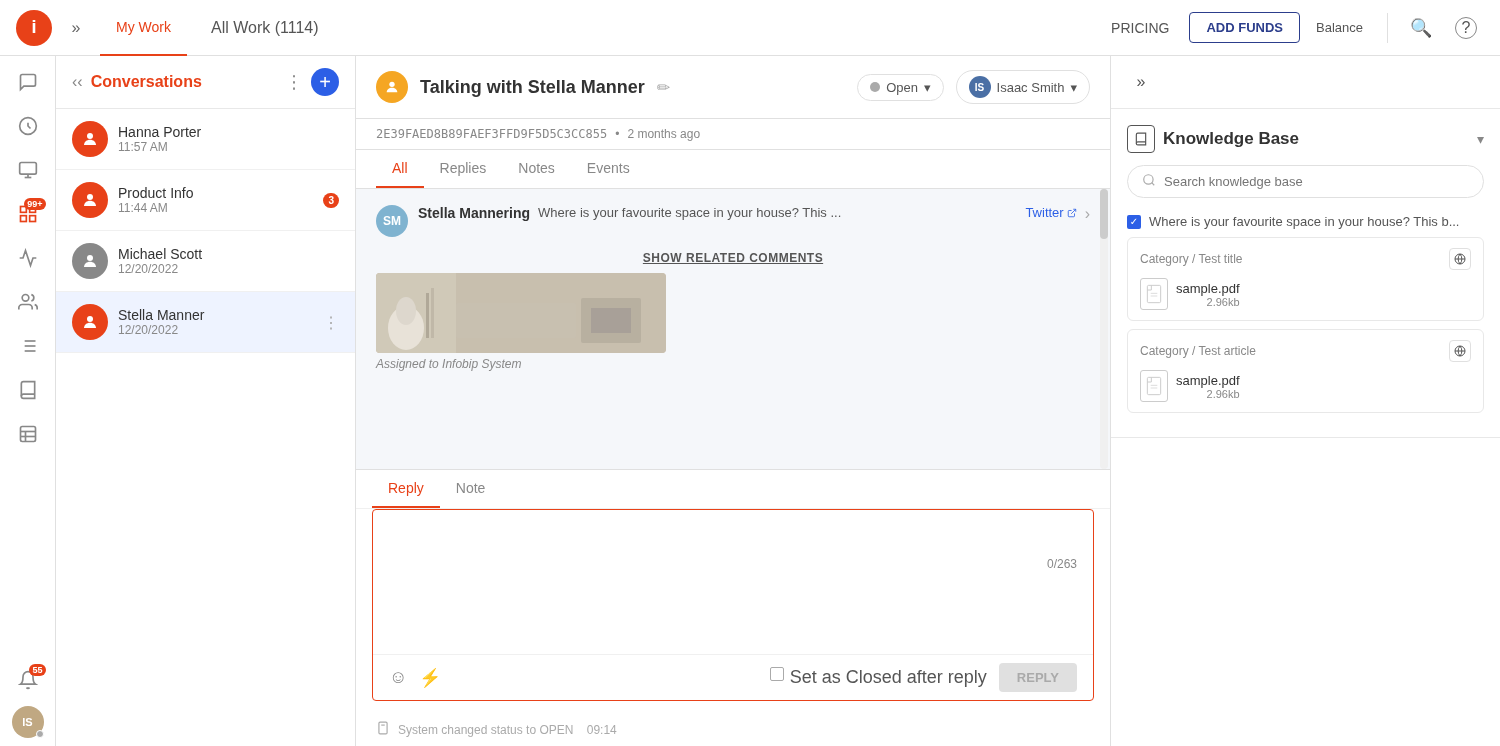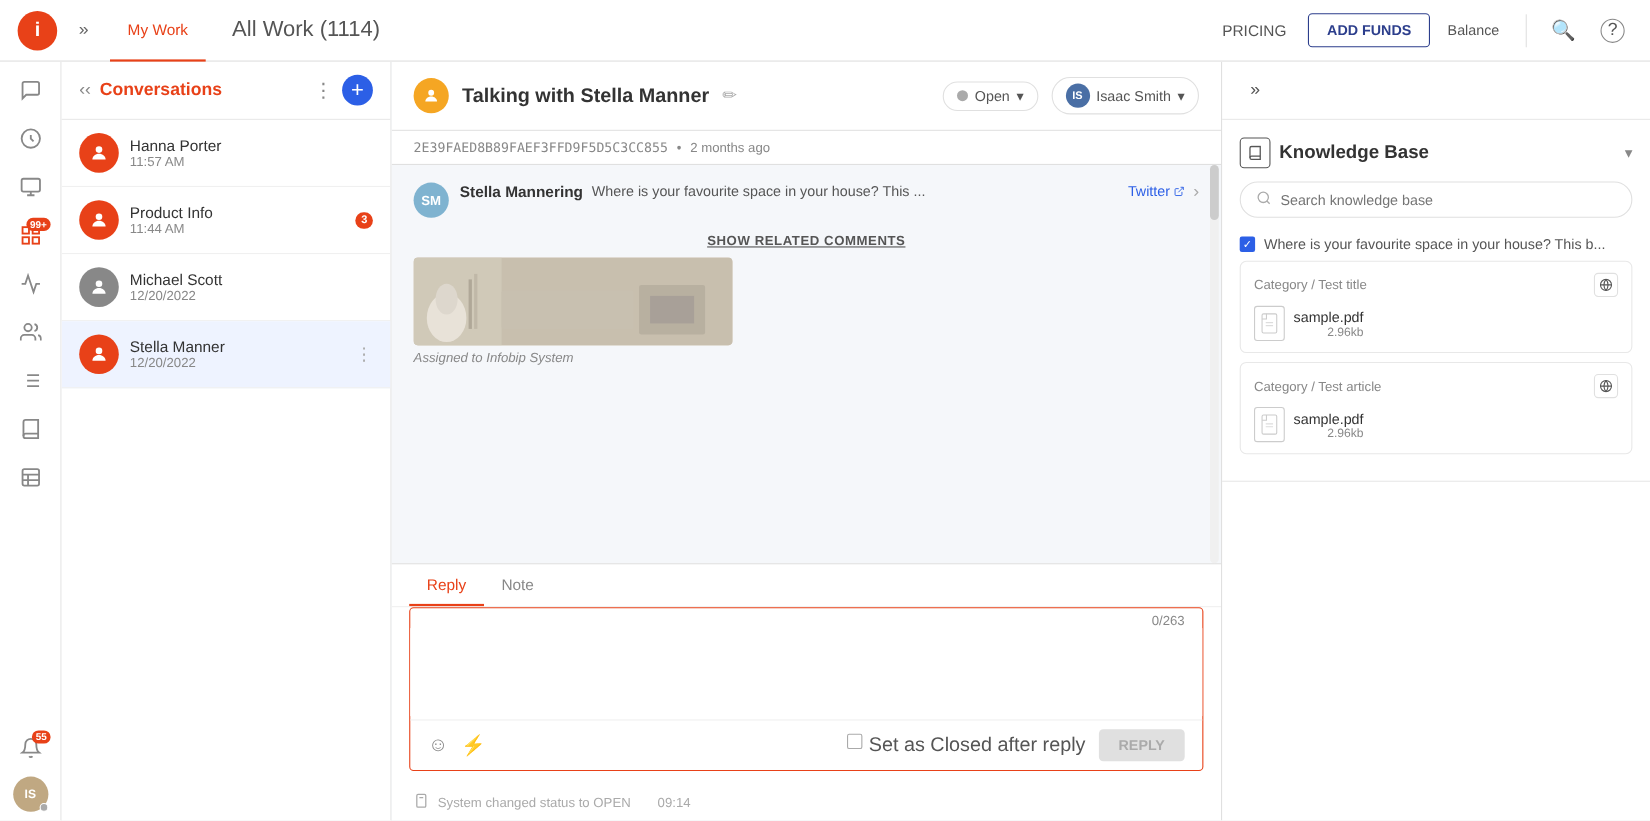--- a/index.html
+++ b/index.html
@@ -39,21 +39,21 @@
       height: 56px;
       display: flex; align-items: center;
     }
     .nav-tab.active {
       color: #e84118;
       border-bottom: 2px solid #e84118;
     }
     .nav-tab-secondary {
       padding: 8px 16px;
       border: none; background: none; cursor: pointer;
-      font-size: 20px; color: #555;
+      font-size: 16px; color: #555;
       height: 56px;
       display: flex; align-items: center; text-align: center;
     }
     .nav-spacer { flex: 1; }
     .nav-pricing {
       color: #555; font-size: 14px; padding: 6px 12px;
       border: none; background: none; cursor: pointer;
     }
     .nav-add-funds {
       border: 1.5px solid #2c3e8c;
@@ -336,21 +336,21 @@
     }
     .reply-tab {
       padding: 10px 16px;
       border: none; background: none; cursor: pointer;
       font-size: 14px; color: #888;
       border-bottom: 2px solid transparent;
     }
     .reply-tab.active { color: #e84118; border-bottom: 2px solid #e84118; }
     .reply-counter {
       text-align: right; padding: 4px 16px 0;
-      font-size: 12px; color: #888;
+      font-size: 12px; color: #888; margin-top: 43px;
     }
     .reply-input {
       width: 100%; min-height: 80px;
       border: none; resize: none;
       padding: 8px 16px; font-size: 14px; color: #333;
       outline: none; font-family: inherit;
     }
     .reply-footer {
       display: flex; align-items: center;
       padding: 8px 16px; gap: 12px;
@@ -705,20 +705,34 @@
         <span>▾</span>
       </button>
     </div>
 
     <div class="conv-meta">
       <span class="conv-meta-id">2E39FAED8B89FAEF3FFD9F5D5C3CC855</span>
       <span>•</span>
       <span>2 months ago</span>
     </div>
 
+    <div class="conv-tabs">
+      <button class="conv-tab active">
+        <span>All</span>
+      </button>
+      <button class="conv-tab">
+        <span>Replies</span>
+      </button>
+      <button class="conv-tab">
+        <span>Notes</span>
+      </button>
+      <button class="conv-tab">
+        <span>Events</span>
+      </button>
+    </div>
 
     <div class="messages-area" style="position:relative;">
 
       <div class="message-row">
         <div class="msg-avatar">SM</div>
         <div class="msg-content">
           <div class="msg-header">
             <span class="msg-name">Stella Mannering</span>
             <span class="msg-preview">Where is your favourite space in your house? This ...</span>
             <span class="msg-source">
@@ -783,21 +797,21 @@
 
       <div class="system-msg" style="padding: 4px 20px 8px;">
         <span class="system-msg-icon">
           <svg width="14" height="14" viewBox="0 0 24 24" fill="none" stroke="#aaa" stroke-width="2">
               <rect x="5" y="2" width="14" height="20" rx="2"></rect>
               <line x1="9" y1="7" x2="15" y2="7"></line>
             </svg>
         </span>
         <span>
           <span>System changed status to OPEN</span>
-          <span style="margin-left:21px;">09:14</span>
+          <span style="margin-left:10px;">09:14</span>
         </span>
       </div>
     </div>
   </div>
 
   <div class="right-panel">
     <div class="right-panel-top">
       <button class="right-expand-btn">»</button>
     </div>
 

